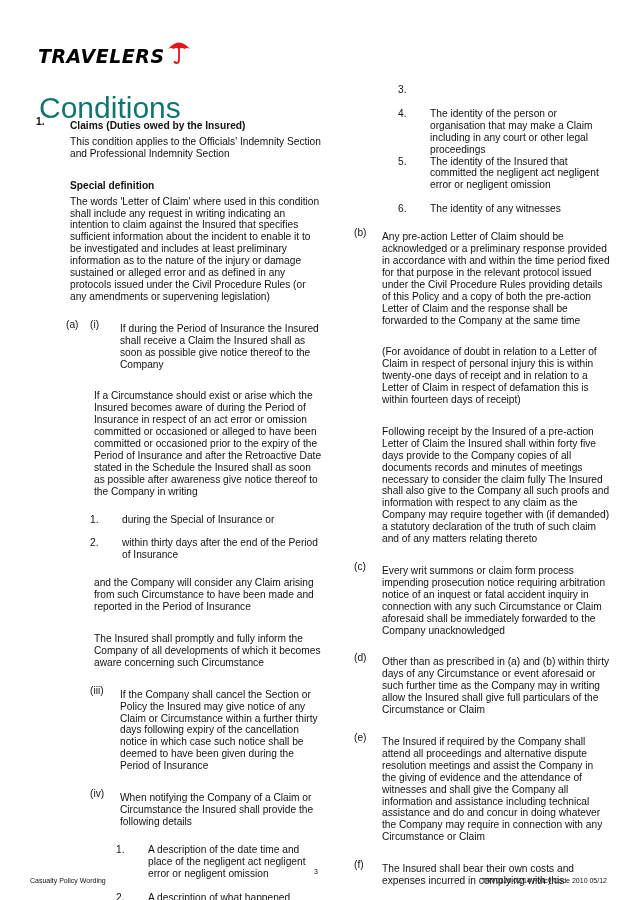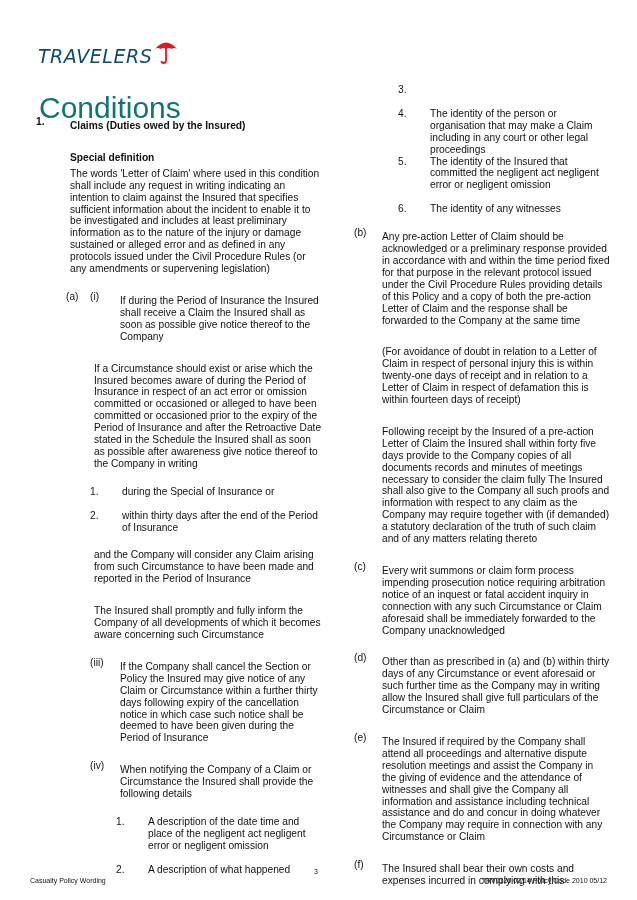--- a/index.html
+++ b/index.html
@@ -1,20 +1,20 @@
 <!DOCTYPE html>
 <html><head>
 <meta charset="utf-8">
 <style>
   html, body { margin: 0; padding: 0; background: #ffffff; }
   body { width: 637px; height: 900px; position: relative; overflow: hidden;
          font-family: "Liberation Sans", sans-serif; color: #111; font-size: 10.2px; line-height: 11.9px; }
   .logo { position: absolute; left: 38px; top: 40px; height: 26px; display: flex; align-items: flex-end; }
-  .logo-text { font-family: "DejaVu Sans", sans-serif; font-weight: normal; font-style: italic; font-size: 19px;
-               letter-spacing: 0.5px; color: #0c4a6e; line-height: 20px; }
+  .logo-text { font-family: "DejaVu Sans", sans-serif; font-weight: bold; font-style: italic; font-size: 19px;
+               letter-spacing: 0.5px; color: #000000; line-height: 20px; }
   .logo-umbrella { width: 26px; height: 26px; margin-left: 1px; position: relative; top: -2px; }
   .title { position: absolute; left: 36px; top: 88px; font-size: 30px; line-height: 34px; color: #0f766e; font-weight: normal; margin: 3px; }
 
   .col { position: absolute; top: 116px; }
   .col-left { left: 36px; width: 290px; }
   .col-right { left: 354px; width: 260px; top: 84px; }
 
   p { margin: 4px; }
   .row { display: flex; }
   .num { width: 30px; flex: none; }
@@ -40,20 +40,21 @@
     <path d="M13 10 L13 22 Q13 25 10.5 25 Q8.5 25 8.5 23" stroke="#e8141c" stroke-width="1.8" fill="none"></path>
   </svg>
 </div>
 <h1 class="title">Conditions</h1>
 
 <div class="col col-left">
   <div class="row">
     <div class="num b">1.</div>
     <div class="body">
       <p class="b">Claims (Duties owed by the Insured)</p>
+      <p>This condition applies to the Officials' Indemnity Section and Professional Indemnity Section</p>
       <div class="gap"></div>
       <p class="b">Special definition</p>
       <p>The words 'Letter of Claim' where used in this condition shall include any request in writing indicating an intention to claim against the Insured that specifies sufficient information about the incident to enable it to be investigated and includes at least preliminary information as to the nature of the injury or damage sustained or alleged error and as defined in any protocols issued under the Civil Procedure Rules (or any amendments or supervening legislation)</p>
       <div class="gap"></div>
     </div>
   </div>
 
   <div class="row" style="margin-left:30px;">
     <div class="lbl-a">(a)</div>
     <div class="body">

